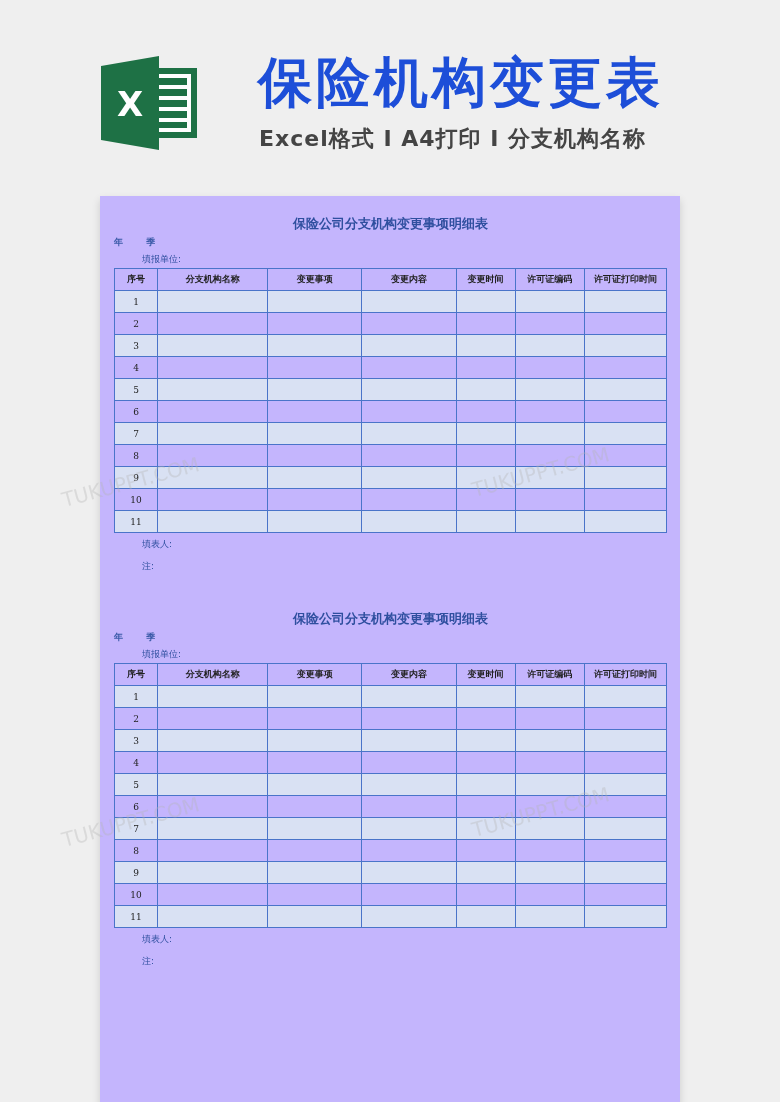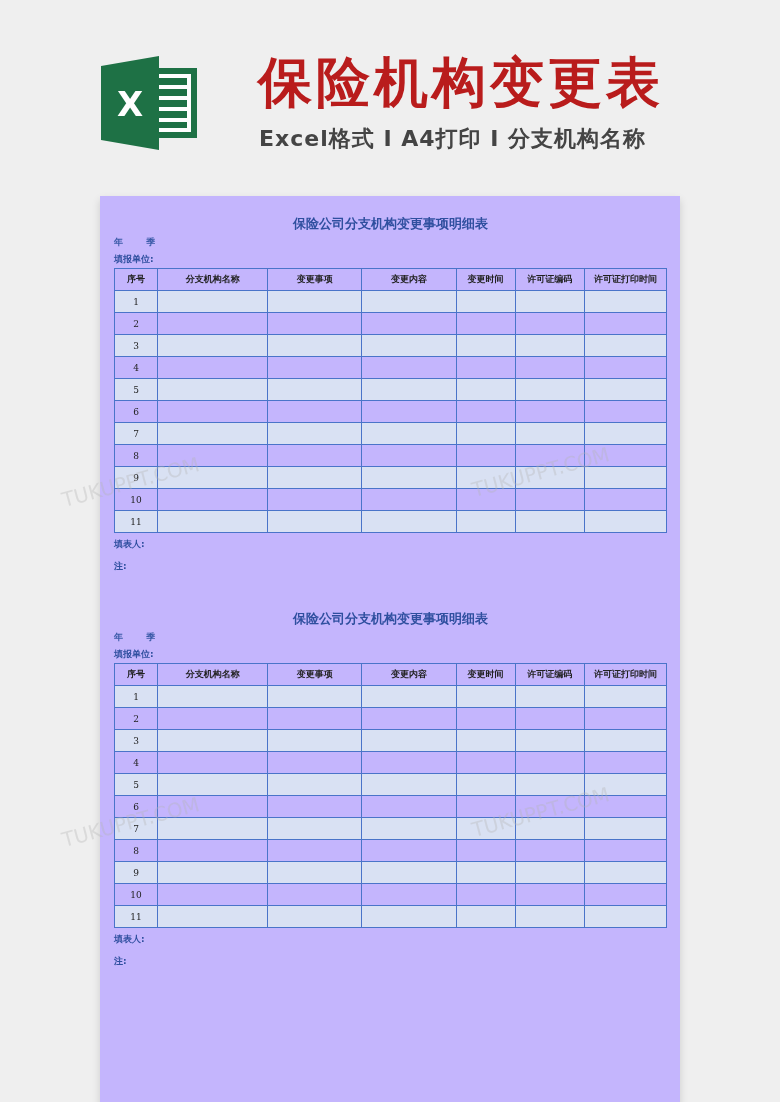--- a/index.html
+++ b/index.html
@@ -1,24 +1,24 @@
 <!DOCTYPE html>
 <html><head>
 <meta charset="utf-8">
 <style>
   html,body{margin:0;padding:0;}
   body{width:780px;height:1102px;background:#efefef;position:relative;overflow:hidden;font-family:"DejaVu Sans",sans-serif;}
   .banner-icon{position:absolute;left:101px;top:56px;width:96px;height:94px;}
-  .banner-title{position:absolute;left:258px;top:48px;font-size:54px;font-weight:bold;color:#b91c1c;letter-spacing:4px;line-height:70px;white-space:nowrap;}
+  .banner-title{position:absolute;left:258px;top:48px;font-size:54px;font-weight:bold;color:#1d4ed8;letter-spacing:4px;line-height:70px;white-space:nowrap;}
   .banner-sub{position:absolute;left:259px;top:124px;font-size:22px;font-weight:bold;color:#444;line-height:30px;white-space:nowrap;letter-spacing:1px;}
   .page{position:absolute;left:100px;top:196px;width:580px;height:924px;background:#c4b5fd;box-shadow:0 4px 8px rgba(0,0,0,0.15);}
   .sheet{position:absolute;left:14px;width:553px;}
   .sheet-title{text-align:center;font-size:13px;font-weight:bold;color:#2f4f9f;height:20px;line-height:20px;}
   .sheet-period{font-size:9px;font-weight:bold;color:#3a5aa8;height:16px;line-height:16px;word-spacing:20px;}
-  .label{font-size:9px;color:#2f4f9f;font-weight:bold;height:18px;line-height:18px;}
+  .label{font-size:9px;color:#2f4f9f;font-weight:normal;height:18px;line-height:18px;margin-left:28px;}
   table{border-collapse:collapse;width:553px;table-layout:fixed;}
   td,th{border:1px solid #4a74c9;height:21px;padding:0;font-size:9px;text-align:center;color:#222;font-family:"DejaVu Serif",serif;}
   th{font-weight:bold;font-family:"DejaVu Sans",sans-serif;height:21px;}
   tr.shade td{background:#d9e1f3;}
   .wm{position:absolute;color:rgba(180,180,180,0.35);font-size:20px;transform:rotate(-15deg);white-space:nowrap;pointer-events:none;}
 </style>
 </head>
 <body>
 
 <div class="banner-icon">

